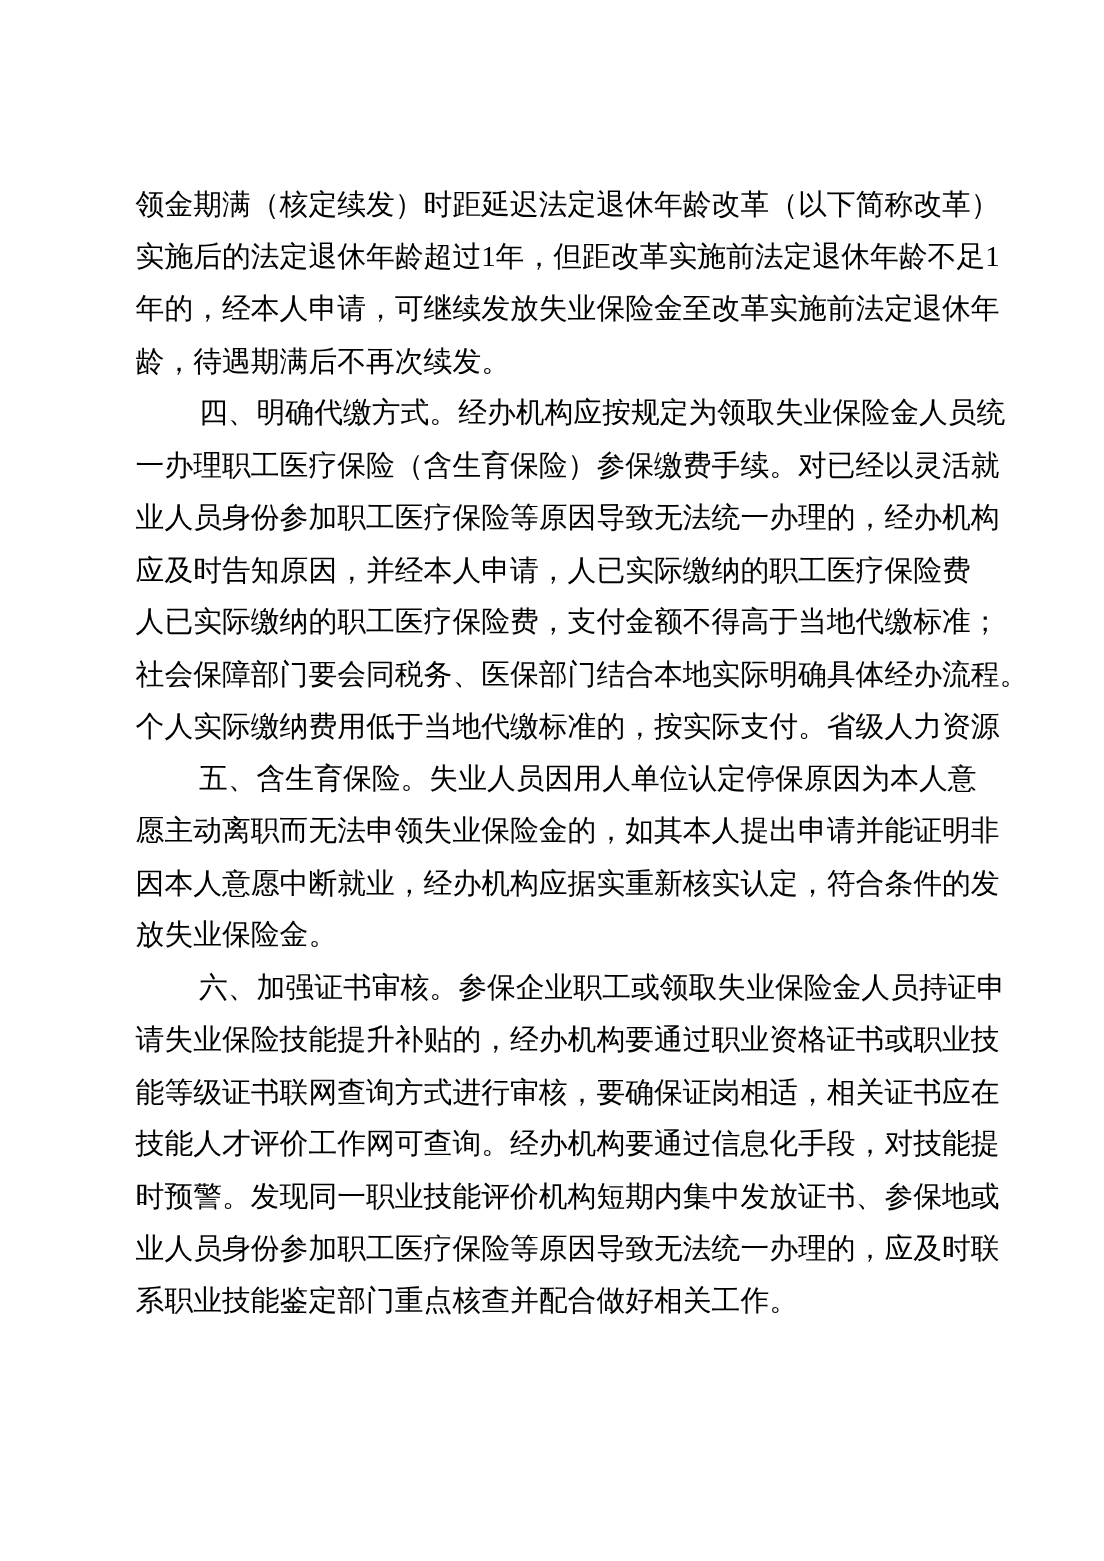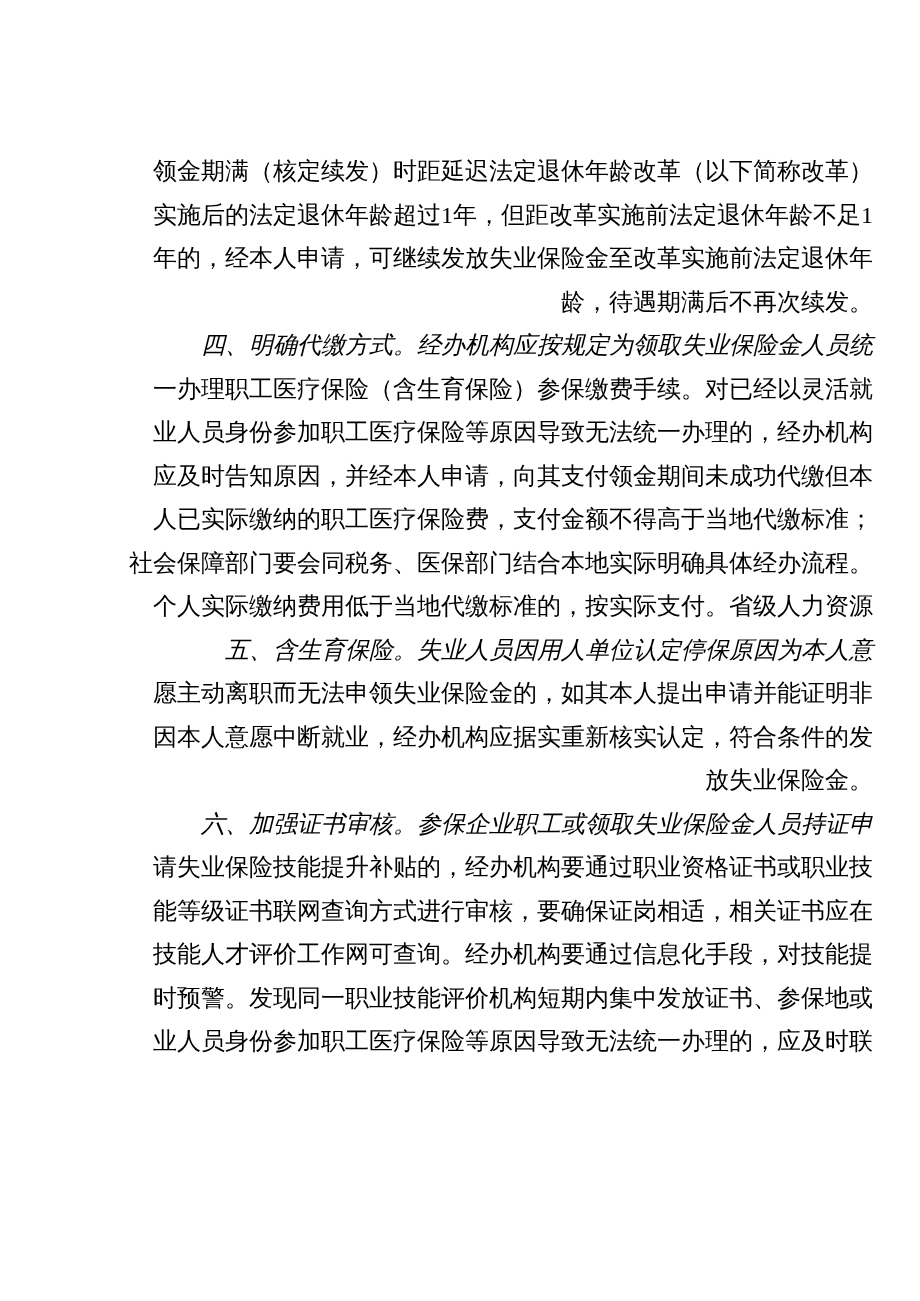--- a/index.html
+++ b/index.html
@@ -25,52 +25,52 @@
     color:var(--fg);
     font-size:24px;
     line-height:43.5px;
   }
   .para{margin:0;padding:0;}
   .line{
     display:block;
     white-space:nowrap;
     height:43.5px;
     letter-spacing:0;
-    text-align:right;
   }
-  .para.indent .line:first-child{text-indent:2.2em;font-style:italic;}
+  .para.indent .line:first-child{text-indent:2.2em;}
 </style>
 </head>
 <body>
 
 <div class="page">
   <main class="doc">
       <p class="para">
         <span class="line">领金期满（核定续发）时距延迟法定退休年龄改革（以下简称改革）</span>
         <span class="line">实施后的法定退休年龄超过1年，但距改革实施前法定退休年龄不足1</span>
         <span class="line">年的，经本人申请，可继续发放失业保险金至改革实施前法定退休年</span>
         <span class="line">龄，待遇期满后不再次续发。</span>
       </p>
       <p class="para indent">
         <span class="line">四、明确代缴方式。经办机构应按规定为领取失业保险金人员统</span>
         <span class="line">一办理职工医疗保险（含生育保险）参保缴费手续。对已经以灵活就</span>
         <span class="line">业人员身份参加职工医疗保险等原因导致无法统一办理的，经办机构</span>
-        <span class="line">应及时告知原因，并经本人申请，向其支付领金期间未成功代缴但本</span>
+        <span class="line">应及时告知原因，并经本人申请，人已实际缴纳的职工医疗保险费</span>
         <span class="line">人已实际缴纳的职工医疗保险费，支付金额不得高于当地代缴标准；</span>
         <span class="line">社会保障部门要会同税务、医保部门结合本地实际明确具体经办流程。</span>
         <span class="line">个人实际缴纳费用低于当地代缴标准的，按实际支付。省级人力资源</span>
       </p>
       <p class="para indent">
         <span class="line">五、含生育保险。失业人员因用人单位认定停保原因为本人意</span>
         <span class="line">愿主动离职而无法申领失业保险金的，如其本人提出申请并能证明非</span>
         <span class="line">因本人意愿中断就业，经办机构应据实重新核实认定，符合条件的发</span>
         <span class="line">放失业保险金。</span>
       </p>
       <p class="para indent">
         <span class="line">六、加强证书审核。参保企业职工或领取失业保险金人员持证申</span>
         <span class="line">请失业保险技能提升补贴的，经办机构要通过职业资格证书或职业技</span>
         <span class="line">能等级证书联网查询方式进行审核，要确保证岗相适，相关证书应在</span>
         <span class="line">技能人才评价工作网可查询。经办机构要通过信息化手段，对技能提</span>
         <span class="line">时预警。发现同一职业技能评价机构短期内集中发放证书、参保地或</span>
         <span class="line">业人员身份参加职工医疗保险等原因导致无法统一办理的，应及时联</span>
+        <span class="line">系职业技能鉴定部门重点核查并配合做好相关工作。</span>
       </p>
     </main>
 </div>
 
 </body></html>

